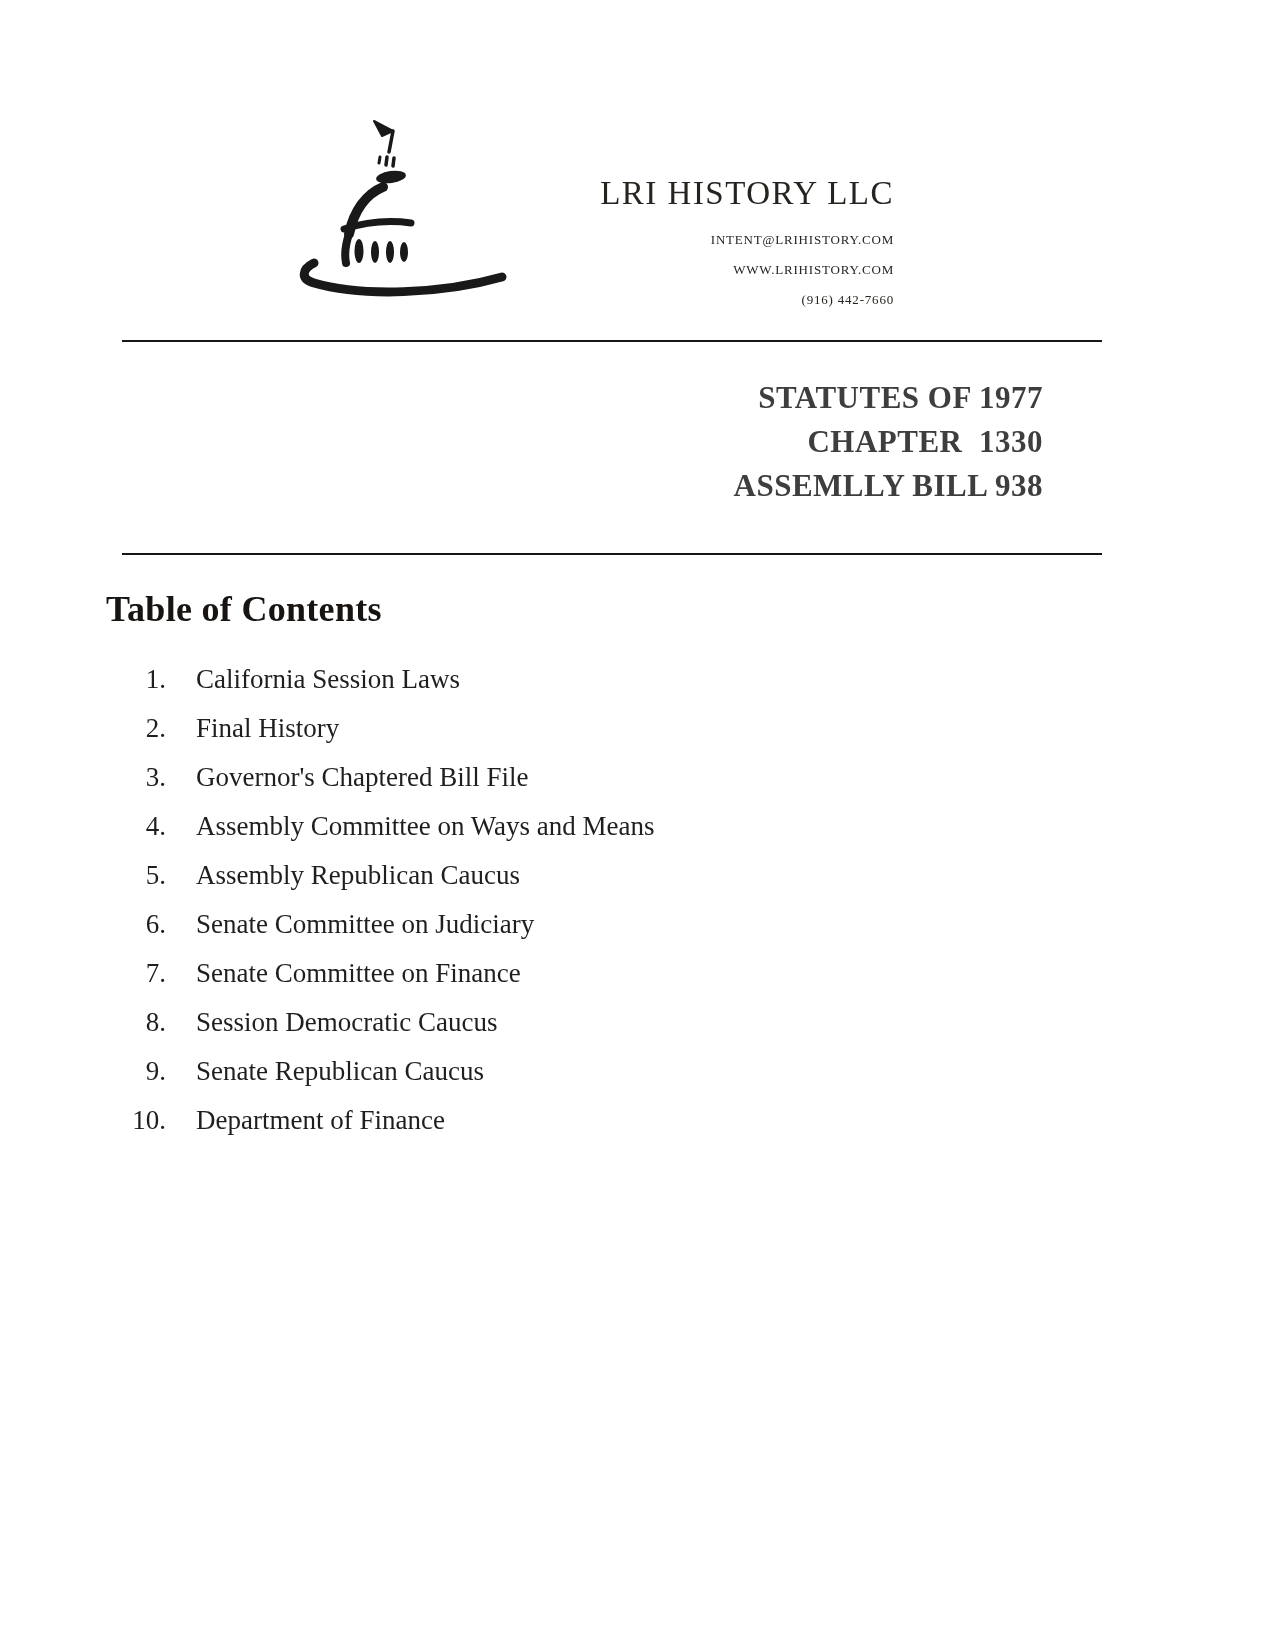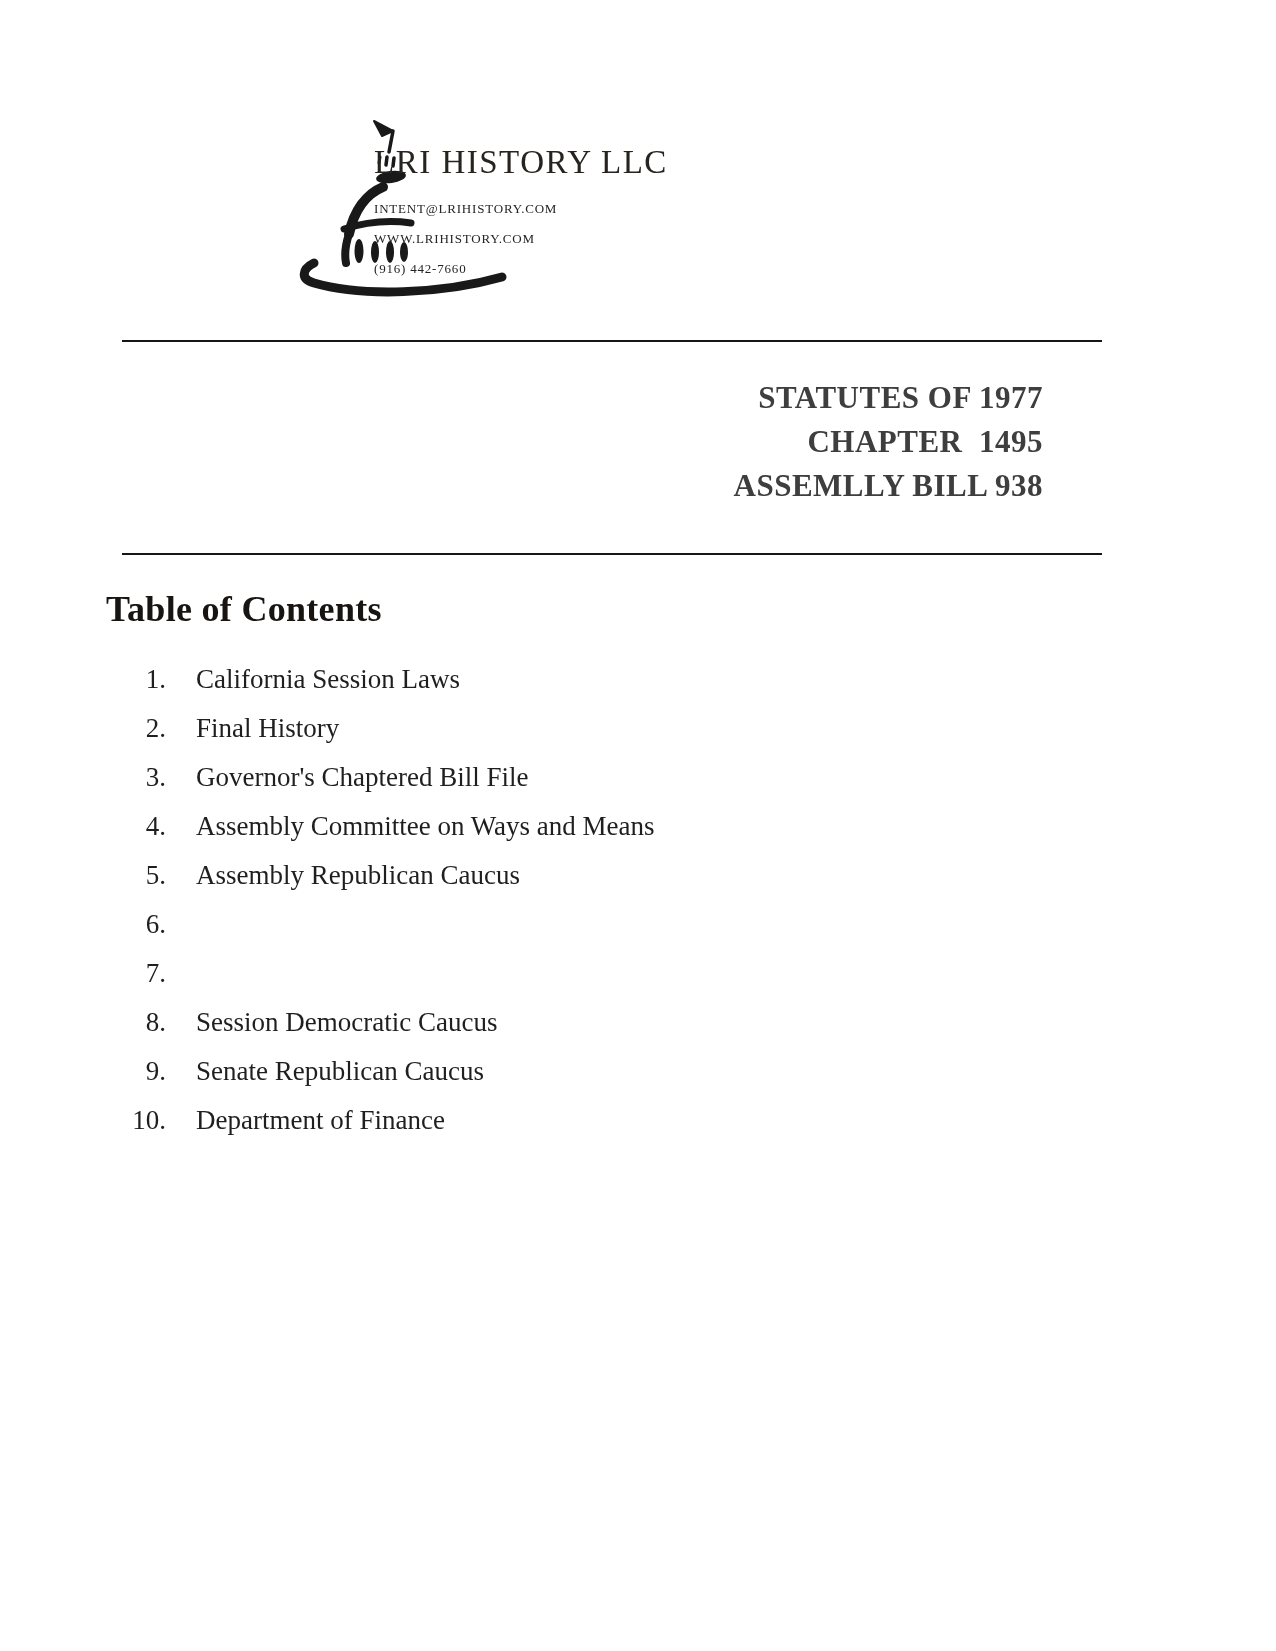--- a/index.html
+++ b/index.html
@@ -17,23 +17,23 @@
   .logo {
     position: absolute;
     left: 292px;
     top: 110px;
     width: 222px;
     height: 192px;
   }
   .header-text {
     position: absolute;
     left: 374px;
-    top: 144px;
+    top: 175px;
     width: 520px;
-    text-align: left;
+    text-align: right;
     color: #272420;
   }
   .company-name {
     font-size: 33px;
     line-height: 36px;
     letter-spacing: 1.5px;
     font-weight: normal;
     margin: 0;
   }
   .contact-line {
@@ -138,21 +138,21 @@
     <div class="company-name">LRI HISTORY LLC</div>
     <div class="contact-line first">INTENT@LRIHISTORY.COM</div>
     <div class="contact-line">WWW.LRIHISTORY.COM</div>
     <div class="contact-line">(916) 442-7660</div>
   </div>
 
   <div class="rule rule-top"></div>
 
   <div class="reference">
     <div class="ref-line">STATUTES OF 1977</div>
-    <div class="ref-line">CHAPTER  1495</div>
+    <div class="ref-line">CHAPTER  1330</div>
     <div class="ref-line">ASSEMLLY BILL 938</div>
   </div>
 
   <div class="rule rule-bottom"></div>
 
   <h1 class="toc-heading">Table of Contents</h1>
 
   <div class="toc-list">
     <div class="toc-row">
       <span class="toc-num">1.</span>
@@ -169,23 +169,25 @@
     <div class="toc-row">
       <span class="toc-num">4.</span>
       <span class="toc-label">Assembly Committee on Ways and Means</span>
     </div>
     <div class="toc-row">
       <span class="toc-num">5.</span>
       <span class="toc-label">Assembly Republican Caucus</span>
     </div>
     <div class="toc-row">
       <span class="toc-num">6.</span>
+      <span class="toc-label">Senate Committee on Judiciary</span>
     </div>
     <div class="toc-row">
       <span class="toc-num">7.</span>
+      <span class="toc-label">Senate Committee on Finance</span>
     </div>
     <div class="toc-row">
       <span class="toc-num">8.</span>
       <span class="toc-label">Session Democratic Caucus</span>
     </div>
     <div class="toc-row">
       <span class="toc-num">9.</span>
       <span class="toc-label">Senate Republican Caucus</span>
     </div>
     <div class="toc-row">

